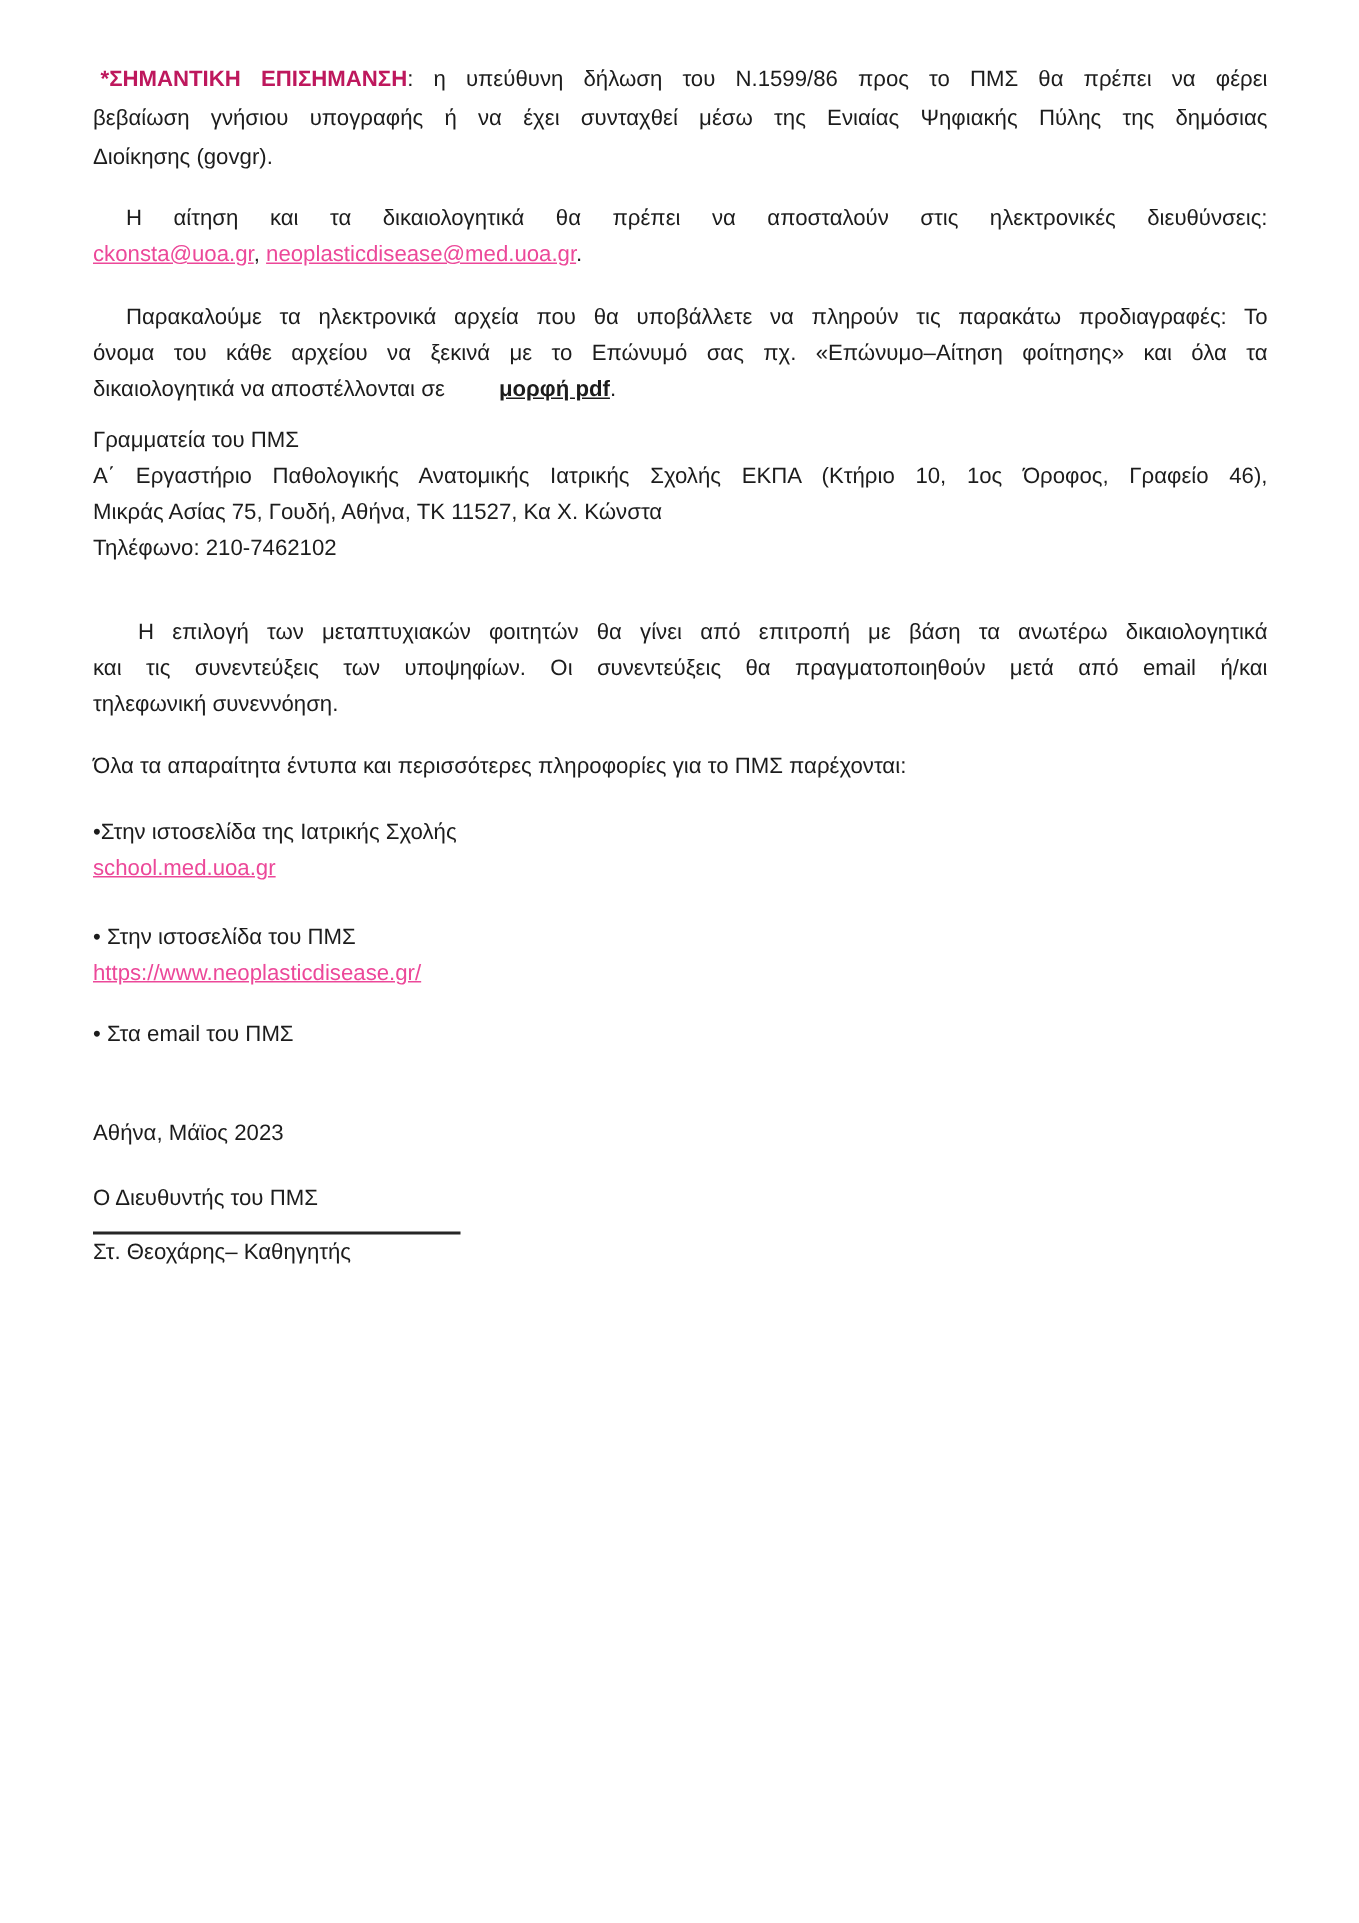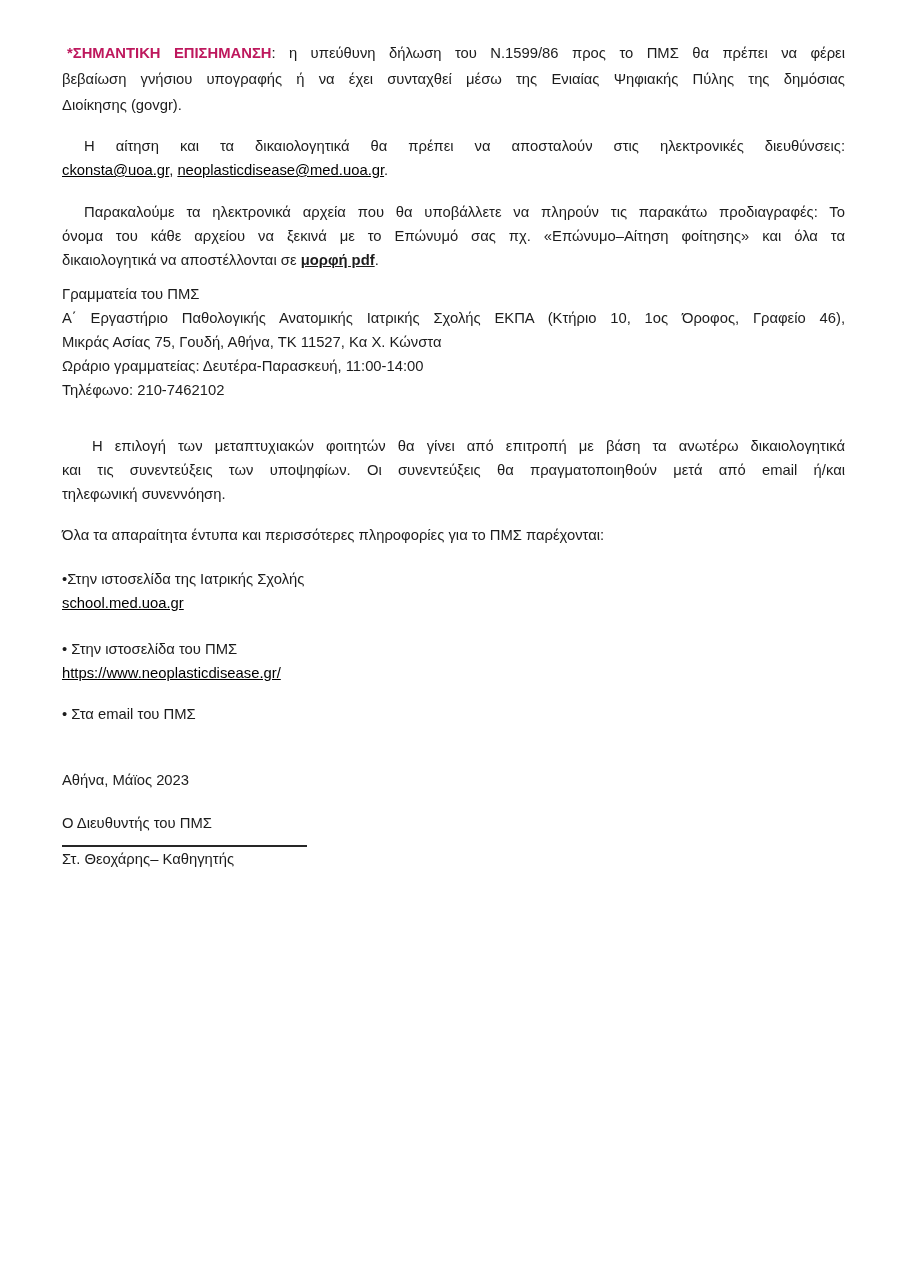--- a/index.html
+++ b/index.html
@@ -22,23 +22,23 @@
   .m-p3 { margin-top: 18px; }
   .m-contact { margin-top: 10px; }
   .m-p5 { margin-top: 32px; }
   .m-p6 { margin-top: 17px; }
   .m-b1 { margin-top: 20px; }
   .m-b2 { margin-top: 22px; }
   .m-b3 { margin-top: 17px; }
   .m-date { margin-top: 42px; }
   .m-role { margin-top: 19px; }
   b { color: #be185d; }
-  .bold-underline { font-weight: bold; text-decoration: underline; }
+  .bold-underline { font-weight: bold; text-decoration: underline; margin-left: 32px; }
   a.doc-link {
-    color: #000000;
+    color: #ec4899;
     text-decoration: underline;
     cursor: pointer;
   }
   .sig-line {
     margin-top: 10px;
     width: 245px;
     border-top: 2px solid #262626;
     height: 0;
   }
 </style>
@@ -67,21 +67,20 @@
     <div class="jline">όνομα του κάθε αρχείου να ξεκινά με το Επώνυμό σας πχ. «Επώνυμο–Αίτηση φοίτησης» και όλα τα</div>
     <div class="line">
       <span>δικαιολογητικά να αποστέλλονται σε </span><span class="bold-underline">μορφή pdf</span><span>.</span>
     </div>
   </div>
 
   <div class="m-contact">
     <div class="line">Γραμματεία του ΠΜΣ</div>
     <div class="jline">Α΄ Εργαστήριο Παθολογικής Ανατομικής Ιατρικής Σχολής ΕΚΠΑ (Κτήριο 10, 1ος Όροφος, Γραφείο 46),</div>
     <div class="line">Μικράς Ασίας 75, Γουδή, Αθήνα, ΤΚ 11527, Κα Χ. Κώνστα</div>
-    <div class="line">Ωράριο γραμματείας: Δευτέρα-Παρασκευή, 11:00-14:00</div>
     <div class="line">Τηλέφωνο: 210-7462102</div>
   </div>
 
   <div class="m-p5">
     <div class="jline ind30">Η επιλογή των μεταπτυχιακών φοιτητών θα γίνει από επιτροπή με βάση τα ανωτέρω δικαιολογητικά</div>
     <div class="jline">και τις συνεντεύξεις των υποψηφίων. Οι συνεντεύξεις θα πραγματοποιηθούν μετά από email ή/και</div>
     <div class="line">τηλεφωνική συνεννόηση.</div>
   </div>
 
   <div class="line m-p6">Όλα τα απαραίτητα έντυπα και περισσότερες πληροφορίες για το ΠΜΣ παρέχονται:</div>

